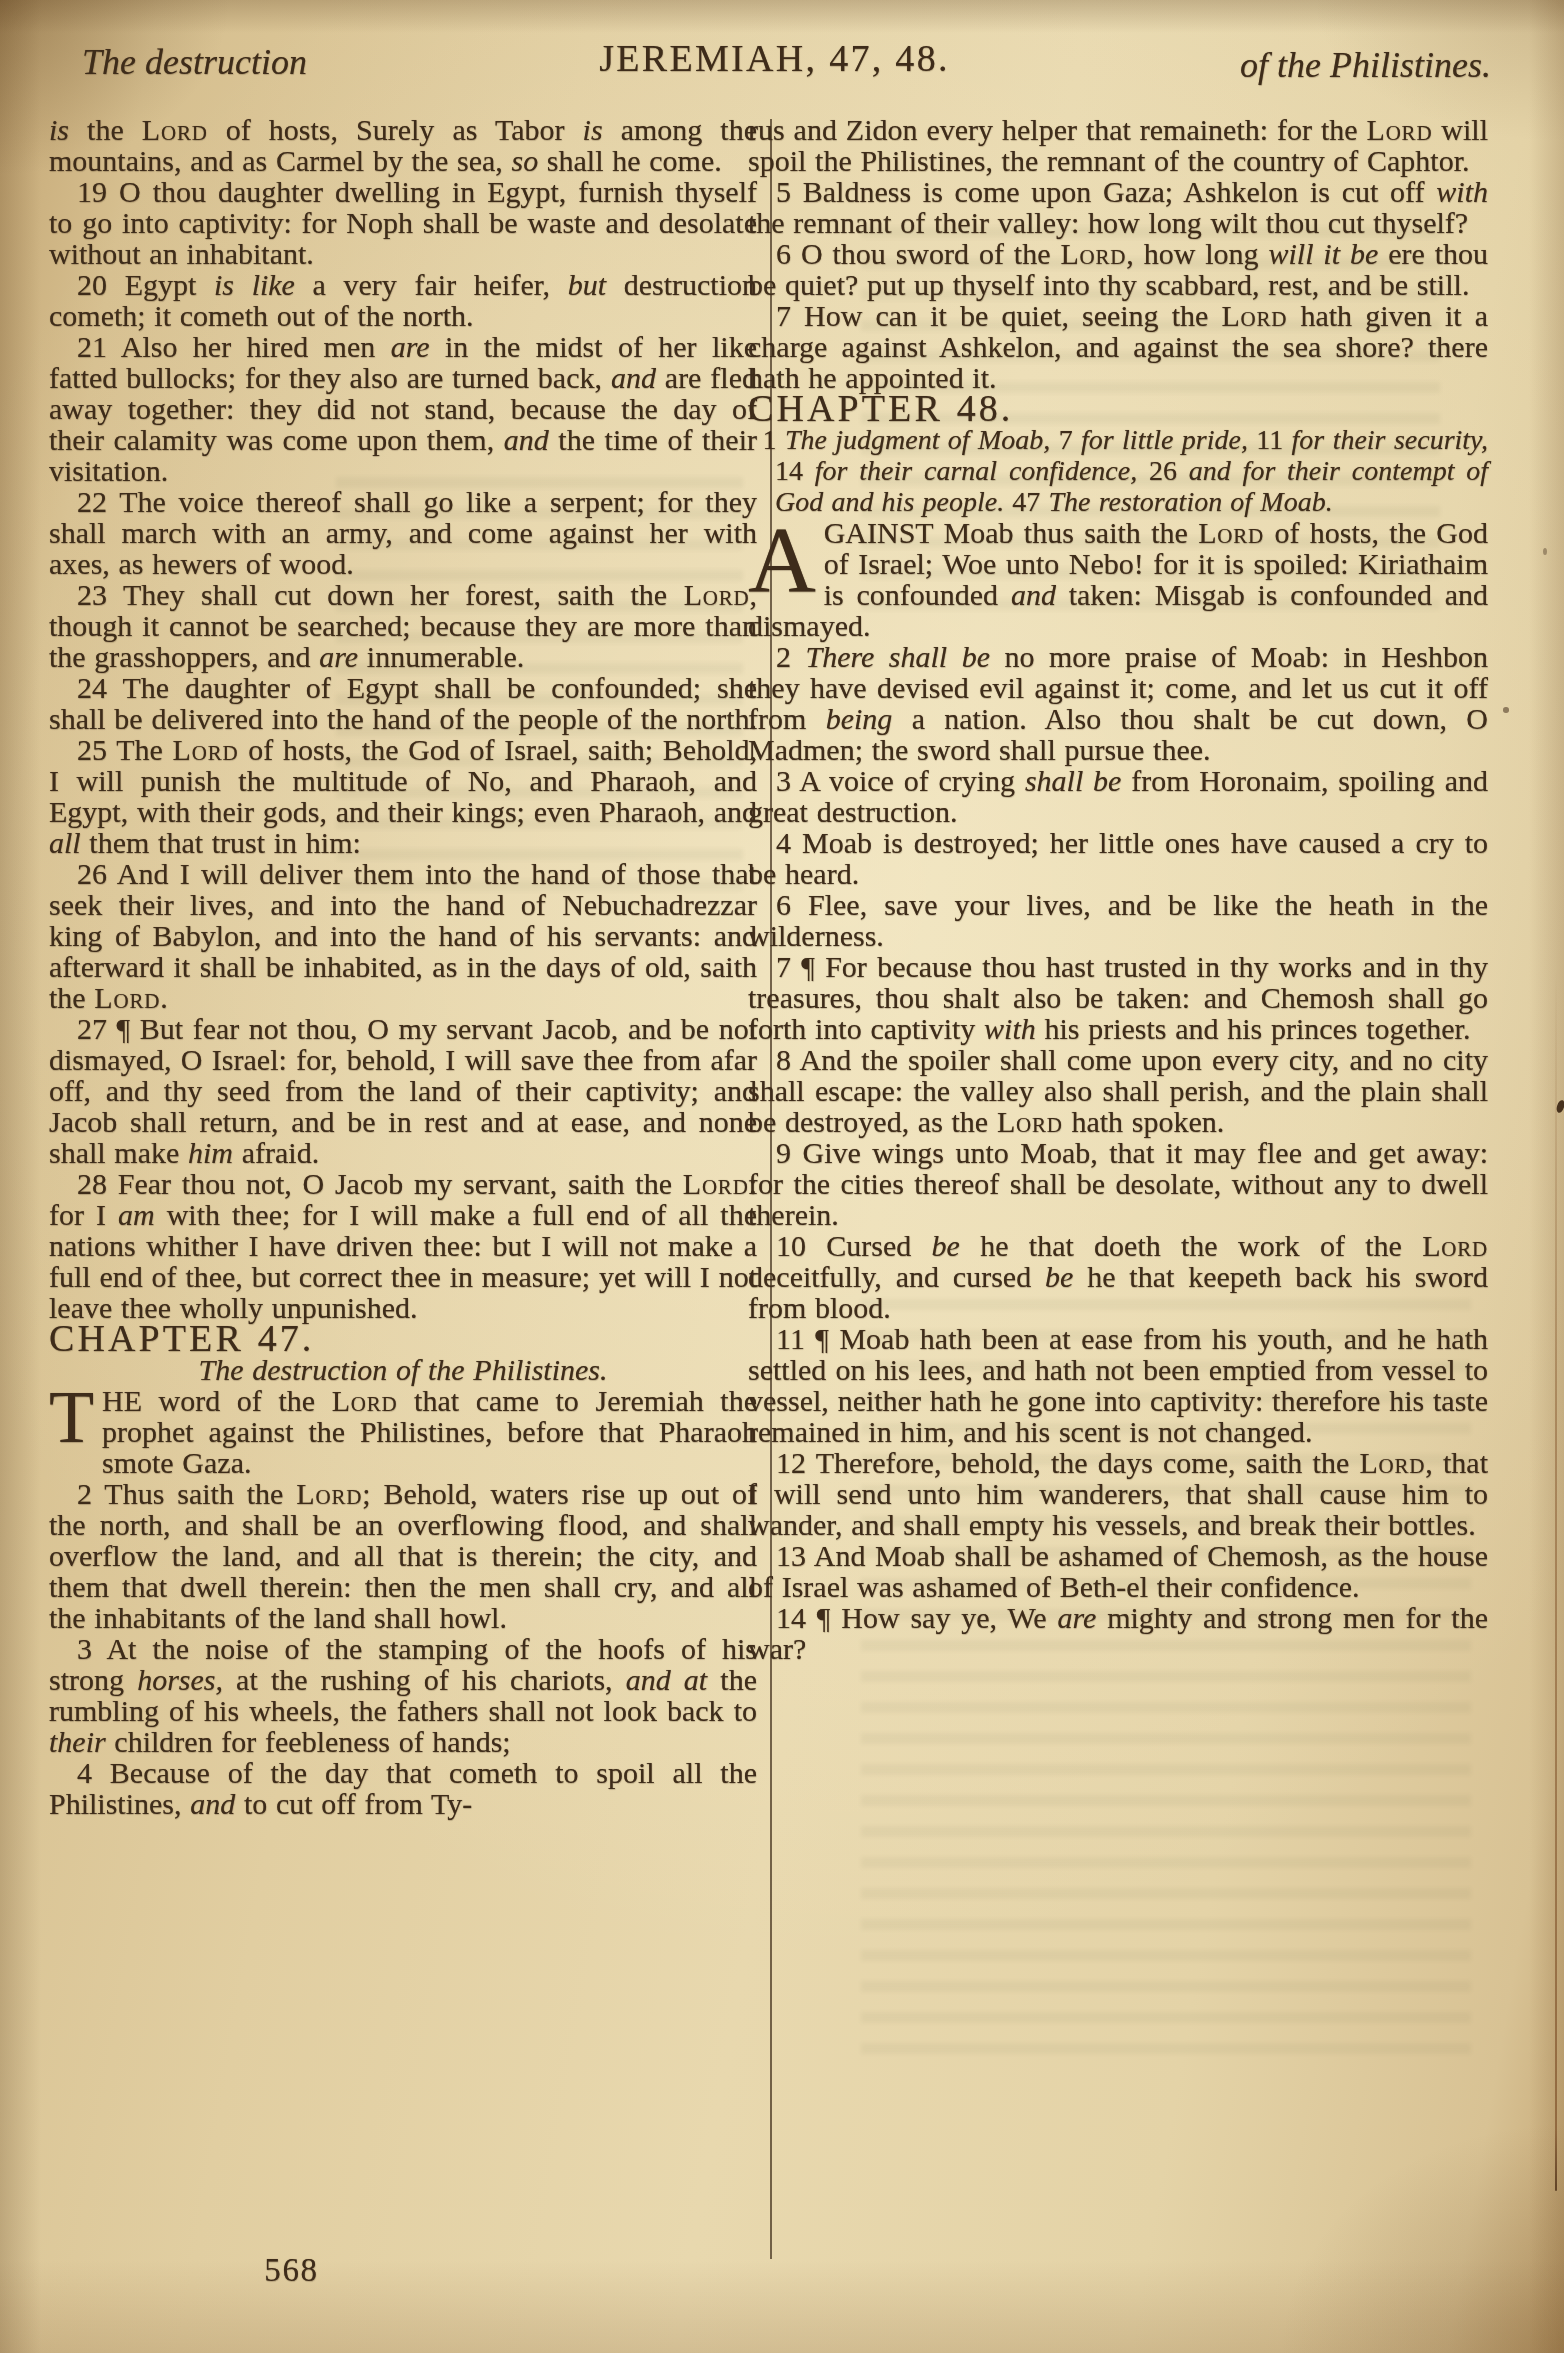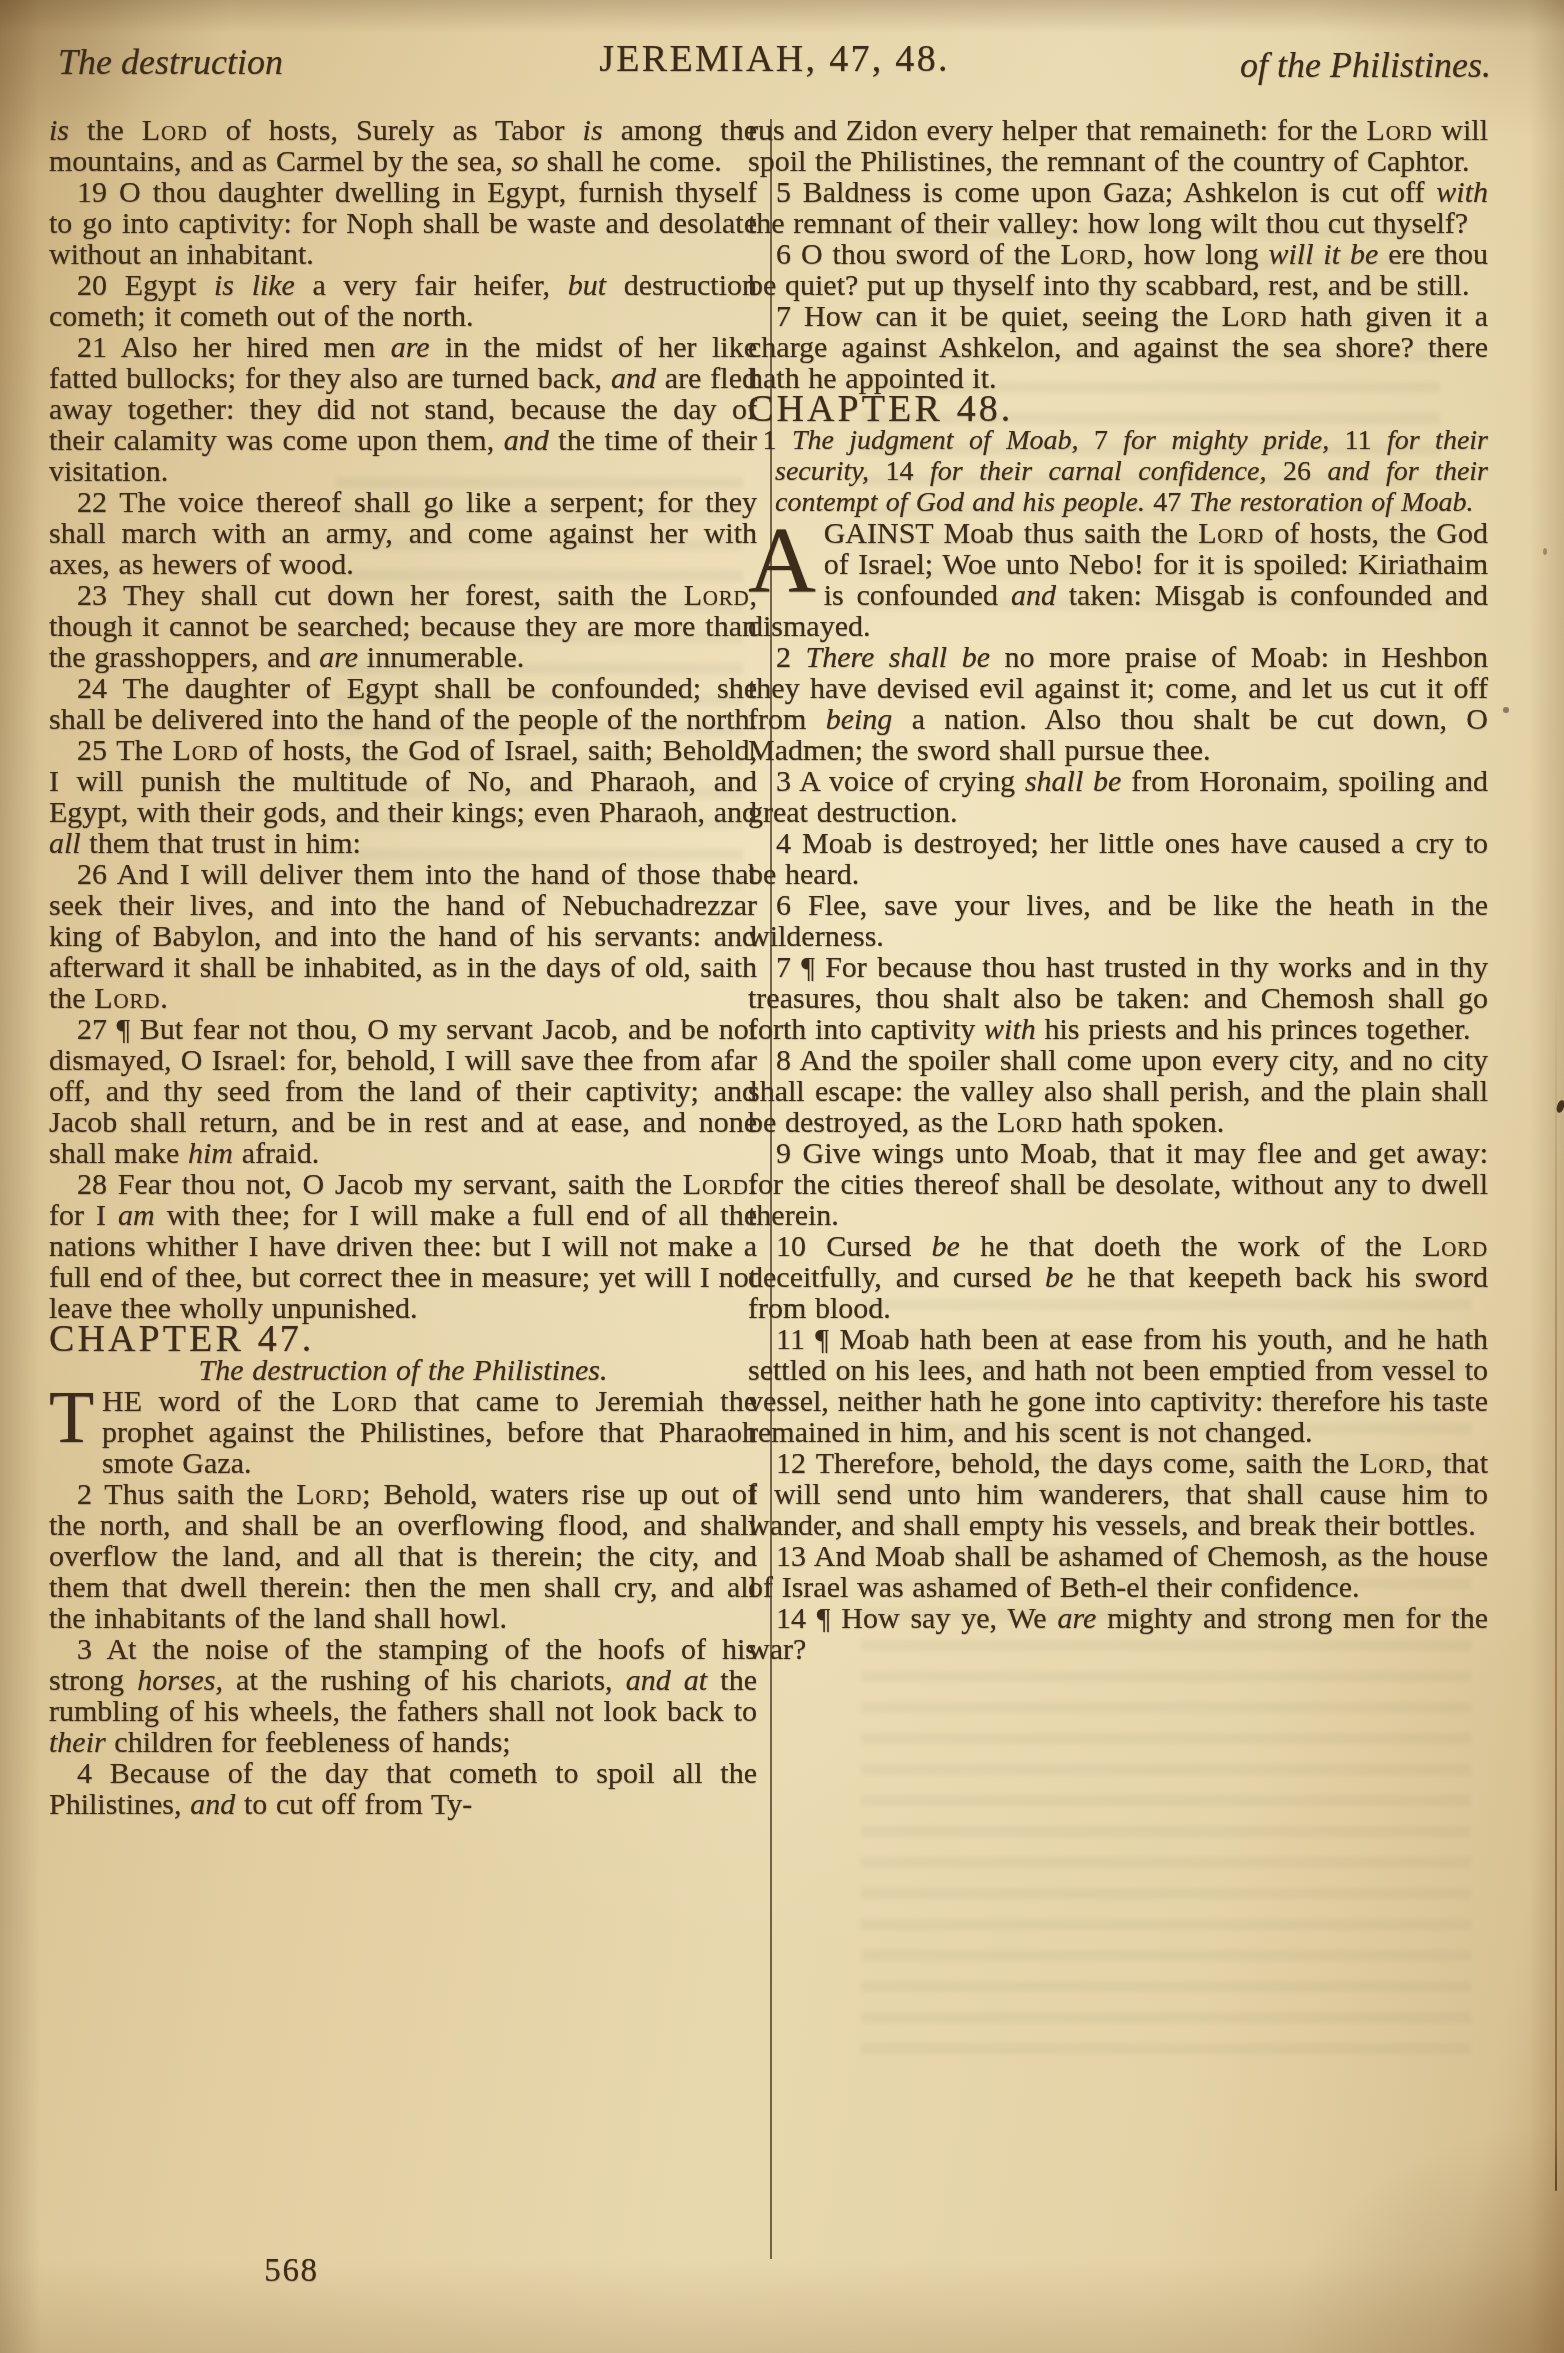--- a/index.html
+++ b/index.html
@@ -18,21 +18,21 @@
       linear-gradient(to left, rgba(110,75,35,.22) 0, rgba(110,75,35,0) 36px),
       linear-gradient(to top, rgba(133,94,48,.22) 0, rgba(133,94,48,0) 94px),
       radial-gradient(95% 70% at 54% 38%, rgba(255,248,220,.45) 0%, rgba(255,248,220,0) 65%),
       linear-gradient(100deg,#c4a775 0%,#d6bf8f 8%,#e1cea1 30%,#e8d8ae 55%,#e4d3a7 78%,#d8c294 94%,#c3a573 100%);
   }
   .ink{ text-shadow:0 0 0.8px rgba(70,48,28,.55), 0.4px 0.6px 0.8px rgba(70,48,28,.22); }
 
   
   .header{position:absolute;top:36px;left:0;width:100%;height:56px;}
   .rh{position:absolute;font-size:36px;font-style:italic;white-space:nowrap;}
-  .rh-left{left:58px;top:4.7px;}
+  .rh-left{left:82px;top:4.7px;}
   .rh-right{right:74px;top:7.8px;}
   .rh-center{left:0;right:44px;top:0;text-align:center;font-style:normal;font-size:38px;letter-spacing:2.3px;padding-left:28px;}
 
   
   .col{position:absolute;top:114px;font-size:30px;line-height:31px;text-align:justify;word-spacing:1.2px;}
   .col-left{left:49px;width:708px;}
   .col-right{left:748px;width:740px;}
   .col p{margin:0;}
   .verse{text-indent:28px;}
   .verse.cont{text-indent:0;}
@@ -94,21 +94,21 @@
       <p class="verse">2 Thus saith the <span class="sc">Lord</span>; Behold, waters rise up out of the north, and shall be an overflowing flood, and shall overflow the land, and all that is therein; the city, and them that dwell therein: then the men shall cry, and all the inhabitants of the land shall howl.</p>
       <p class="verse">3 At the noise of the stamping of the hoofs of his strong <i>horses,</i> at the rushing of his chariots, <i>and at</i> the rumbling of his wheels, the fathers shall not look back to <i>their</i> children for feebleness of hands;</p>
       <p class="verse">4 Because of the day that cometh to spoil all the Philistines, <i>and</i> to cut off from Ty-</p>
     </div>
   <div class="col col-right">
       <p class="verse cont">rus and Zidon every helper that remaineth: for the <span class="sc">Lord</span> will spoil the Philistines, the remnant of the country of Caphtor.</p>
       <p class="verse">5 Baldness is come upon Gaza; Ashkelon is cut off <i>with</i> the remnant of their valley: how long wilt thou cut thyself?</p>
       <p class="verse">6 O thou sword of the <span class="sc">Lord</span>, how long <i>will it be</i> ere thou be quiet? put up thyself into thy scabbard, rest, and be still.</p>
       <p class="verse">7 How can it be quiet, seeing the <span class="sc">Lord</span> hath given it a charge against Ashkelon, and against the sea shore? there hath he appointed it.</p>
       <p class="chapter">CHAPTER 48.</p>
-      <p class="summary">1 <i>The judgment of Moab,</i> 7 <i>for mighty pride,</i> 11 <i>for their security,</i> 14 <i>for their carnal confidence,</i> 26 <i>and for their contempt of God and his people.</i> 47 <i>The restoration of Moab.</i></p>
+      <p class="summary">1 <i>The judgment of Moab,</i> 7 <i>for little pride,</i> 11 <i>for their security,</i> 14 <i>for their carnal confidence,</i> 26 <i>and for their contempt of God and his people.</i> 47 <i>The restoration of Moab.</i></p>
       <p class="verse cont"><span class="drop big">A</span><span>GAINST</span> Moab thus saith the <span class="sc">Lord</span> of hosts, the God of Israel; Woe unto Nebo! for it is spoiled: Kiriathaim is confounded <i>and</i> taken: Misgab is confounded and dismayed.</p>
       <p class="verse">2 <i>There shall be</i> no more praise of Moab: in Heshbon they have devised evil against it; come, and let us cut it off from <i>being</i> a nation. Also thou shalt be cut down, O Madmen; the sword shall pursue thee.</p>
       <p class="verse">3 A voice of crying <i>shall be</i> from Horonaim, spoiling and great destruction.</p>
       <p class="verse">4 Moab is destroyed; her little ones have caused a cry to be heard.</p>
       <p class="verse">6 Flee, save your lives, and be like the heath in the wilderness.</p>
       <p class="verse">7 ¶ For because thou hast trusted in thy works and in thy treasures, thou shalt also be taken: and Chemosh shall go forth into captivity <i>with</i> his priests and his princes together.</p>
       <p class="verse">8 And the spoiler shall come upon every city, and no city shall escape: the valley also shall perish, and the plain shall be destroyed, as the <span class="sc">Lord</span> hath spoken.</p>
       <p class="verse">9 Give wings unto Moab, that it may flee and get away: for the cities thereof shall be desolate, without any to dwell therein.</p>
       <p class="verse">10 Cursed <i>be</i> he that doeth the work of the <span class="sc">Lord</span> deceitfully, and cursed <i>be</i> he that keepeth back his sword from blood.</p>
       <p class="verse">11 ¶ Moab hath been at ease from his youth, and he hath settled on his lees, and hath not been emptied from vessel to vessel, neither hath he gone into captivity: therefore his taste remained in him, and his scent is not changed.</p>

